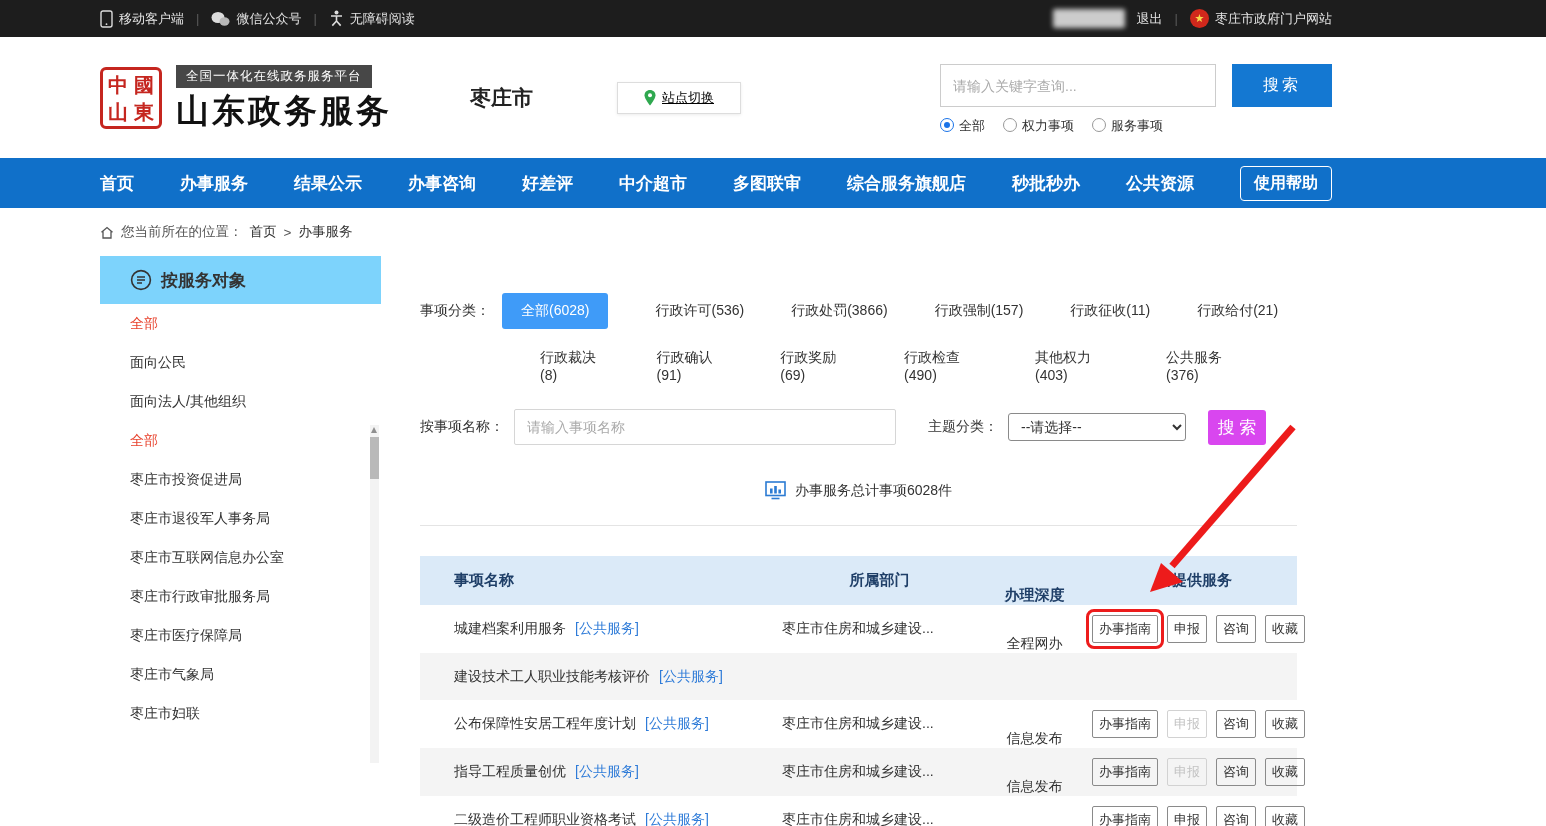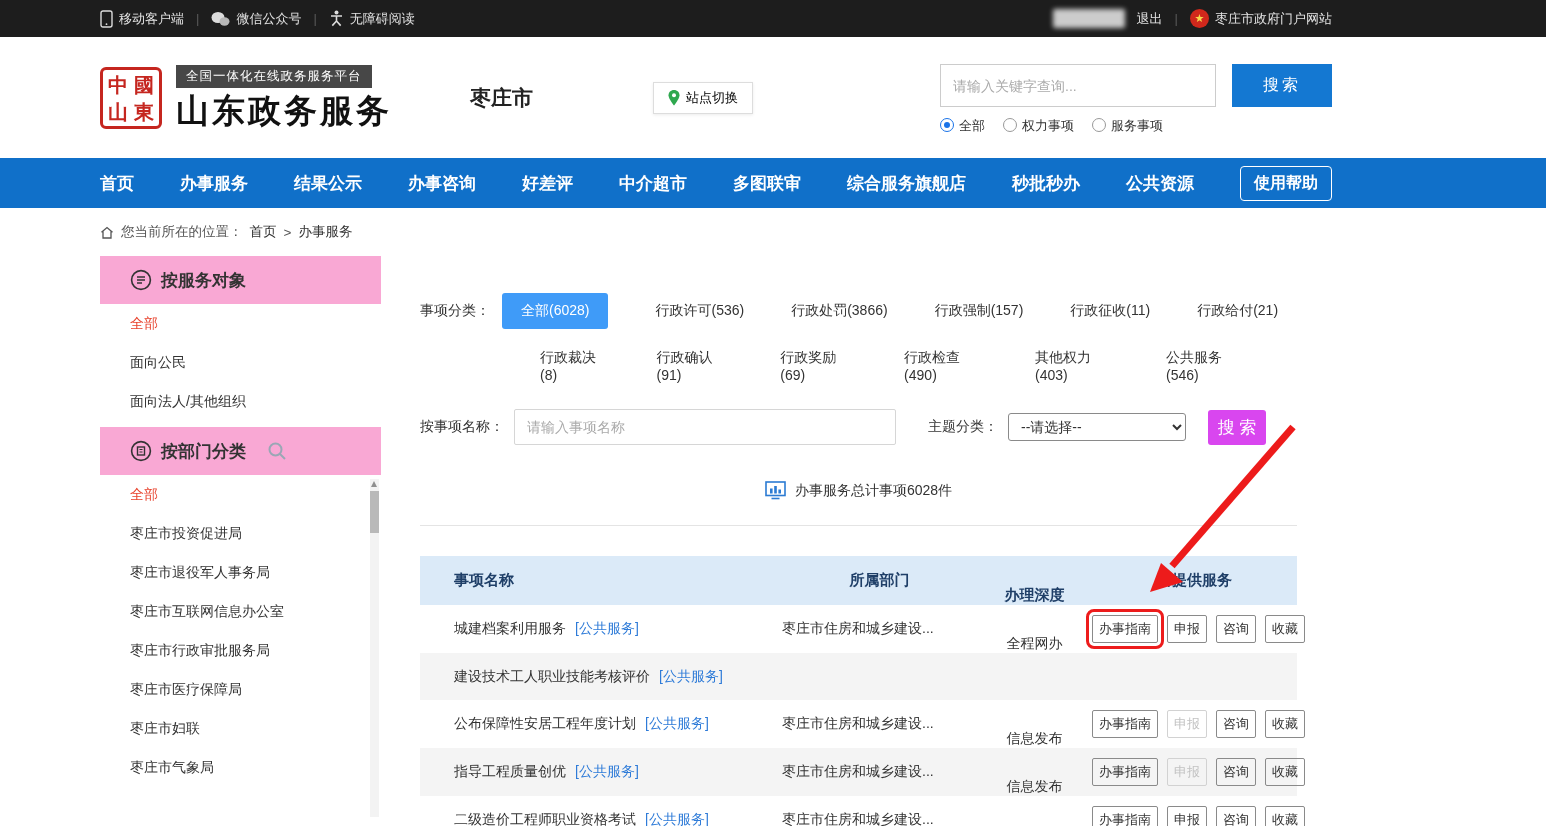--- a/index.html
+++ b/index.html
@@ -20,22 +20,22 @@
   
   .header { height:121px; background:#fff; }
   .header .shell { display:flex; align-items:center; }
   .seal { width:62px; height:62px; border:3px solid #c5261f; border-radius:6px; color:#c5261f;
     display:grid; grid-template-columns:1fr 1fr; place-items:center; font-weight:bold; font-size:20px;
     padding:2px; margin-right:14px; background:#fff; }
   .brand-badge { display:inline-block; background:#474747; color:#fff; font-size:12.5px;
     padding:3px 10px; margin-bottom:5px; letter-spacing:1px; }
   .brand-title { font-size:33px; font-weight:bold; color:#111; letter-spacing:3px; line-height:1.1; }
   .city-name { font-size:21px; font-weight:bold; color:#222; margin-left:78px; }
-  .site-switch { margin-left:120px; display:flex; align-items:center; gap:6px; font-size:13px;
-    border:1px solid #ddd; background:#fff; padding:6px 14px; cursor:pointer; box-shadow:0 1px 3px rgba(0,0,0,.08); }
+  .site-switch { margin-left:84px; display:flex; align-items:center; gap:6px; font-size:13px;
+    border:1px solid #ddd; background:#fff; padding:6px 26px; cursor:pointer; box-shadow:0 1px 3px rgba(0,0,0,.08);text-decoration:underline; }
   .search-zone { position:absolute; right:0; top:27px; width:392px; }
   .search-row { display:flex; }
   .kw-input { width:276px; height:43px; border:1px solid #ccc; padding:0 12px; font-size:14px;
     color:#333; outline:none; font-family:inherit; }
   .kw-input::placeholder { color:#aaa; }
   .search-btn { width:100px; height:43px; margin-left:16px; background:#1478d2; color:#fff;
     border:none; font-size:16px; cursor:pointer; letter-spacing:3px; font-family:inherit; }
   .scope-row { display:flex; align-items:center; gap:18px; margin-top:10px; font-size:13px; color:#333; }
   .radio { width:14px; height:14px; border:1px solid #999; border-radius:50%; display:inline-block;
     vertical-align:-2px; margin-right:5px; position:relative; background:#fff; }
@@ -51,21 +51,21 @@
     padding:6px 13px; cursor:pointer; background:transparent; font-family:inherit; }
 
   
   .crumb { height:48px; display:flex; align-items:center; font-size:13.5px; color:#555; }
   .crumb .shell { display:flex; align-items:center; gap:7px; height:auto; }
   .crumb a { color:#333; text-decoration:none; cursor:pointer; }
 
   
   .content { display:flex; padding-left:100px; }
   .sidebar { width:281px; flex:none; }
-  .side-head { height:48px; background:#f9a8d4; display:flex; align-items:center; gap:9px;
+  .side-head { height:48px; background:#7dd3fc; display:flex; align-items:center; gap:9px;
     padding-left:30px; font-size:17px; font-weight:bold; color:#333; }
   .side-item { height:39px; line-height:39px; padding-left:30px; font-size:14px; color:#333;
     cursor:pointer; white-space:nowrap; }
   .side-item.active { color:#e8432e; }
   .dept-wrap { position:relative; }
   .scrolltrack { position:absolute; right:2px; top:4px; width:9px; height:338px; background:#f3f3f3; }
   .scrollthumb { position:absolute; left:0; top:12px; width:9px; height:42px; background:#b9b9b9; }
   .scrollarrow { position:absolute; left:1px; top:2px; width:0; height:0;
     border-left:3.5px solid transparent; border-right:3.5px solid transparent; border-bottom:6px solid #8f8f8f; }
 
@@ -243,45 +243,29 @@
             <circle cx="11" cy="11" r="9.4" fill="none" stroke="#333" stroke-width="1.6"></circle>
             <path d="M7 8 h8 M7 11 h8 M7 14 h5" stroke="#333" stroke-width="1.5"></path>
           </svg>
       </span>
       <span>按服务对象</span>
     </div>
     <div class="side-item active">全部</div>
     <div class="side-item">面向公民</div>
     <div class="side-item">面向法人/其他组织</div>
 
-    <div class="side-head" style="margin-top:6px;">
-      <span class="icon">
-        <svg width="22" height="22" viewBox="0 0 22 22">
-            <circle cx="11" cy="11" r="9.4" fill="none" stroke="#333" stroke-width="1.6"></circle>
-            <rect x="7.5" y="7" width="7" height="8" fill="none" stroke="#333" stroke-width="1.4"></rect>
-            <path d="M9.5 9.5 h3 M9.5 12 h3" stroke="#333" stroke-width="1.2"></path>
-          </svg>
-      </span>
-      <span>按部门分类</span>
-      <span class="icon" style="margin-left:12px;">
-        <svg width="20" height="20" viewBox="0 0 20 20">
-            <circle cx="8.5" cy="8.5" r="6" fill="none" stroke="#9aa7b5" stroke-width="2"></circle>
-            <line x1="13" y1="13" x2="18" y2="18" stroke="#9aa7b5" stroke-width="2"></line>
-          </svg>
-      </span>
-    </div>
     <div class="dept-wrap">
       <div class="side-item active">全部</div>
       <div class="side-item">枣庄市投资促进局</div>
       <div class="side-item">枣庄市退役军人事务局</div>
       <div class="side-item">枣庄市互联网信息办公室</div>
       <div class="side-item">枣庄市行政审批服务局</div>
       <div class="side-item">枣庄市医疗保障局</div>
+      <div class="side-item">枣庄市气象局</div>
       <div class="side-item">枣庄市妇联</div>
-      <div class="side-item">枣庄市气象局</div>
       <div class="scrolltrack">
         <span class="scrollarrow"></span>
         <span class="scrollthumb"></span>
       </div>
     </div>
   </div>
 
   <div class="main">
 
     <div class="cat-row1">
@@ -292,21 +276,21 @@
       <span class="cat">行政强制(157)</span>
       <span class="cat">行政征收(11)</span>
       <span class="cat">行政给付(21)</span>
     </div>
     <div class="cat-row2">
       <span class="cat2">行政裁决(8)</span>
       <span class="cat2">行政确认(91)</span>
       <span class="cat2">行政奖励(69)</span>
       <span class="cat2">行政检查(490)</span>
       <span class="cat2">其他权力(403)</span>
-      <span class="cat2">公共服务(546)</span>
+      <span class="cat2">公共服务(376)</span>
     </div>
 
     <div class="find-row">
       <span class="find-label">按事项名称：</span>
       <input class="name-input" placeholder="请输入事项名称" style="">
       <span class="topic-label">主题分类：</span>
       <select class="topic-select">
         <option>--请选择--</option>
       </select>
       <button class="find-btn">搜 索</button>

